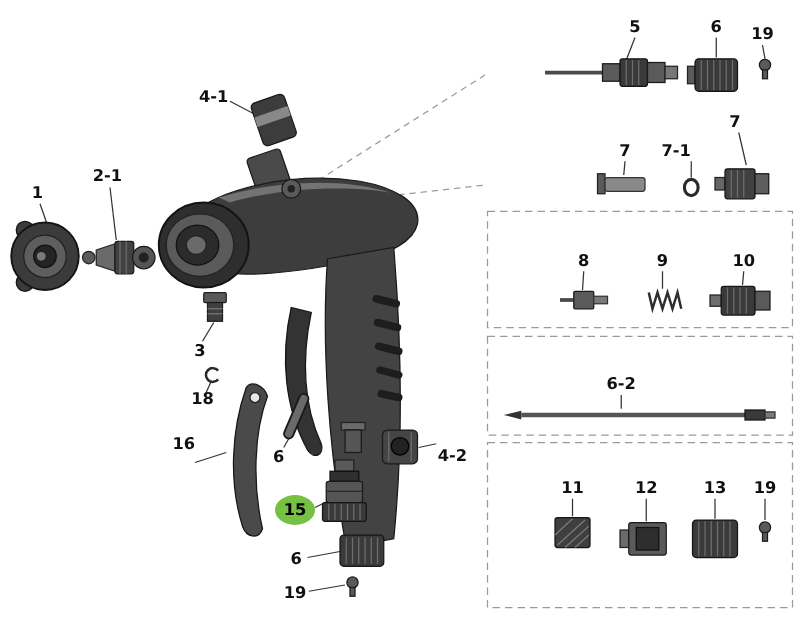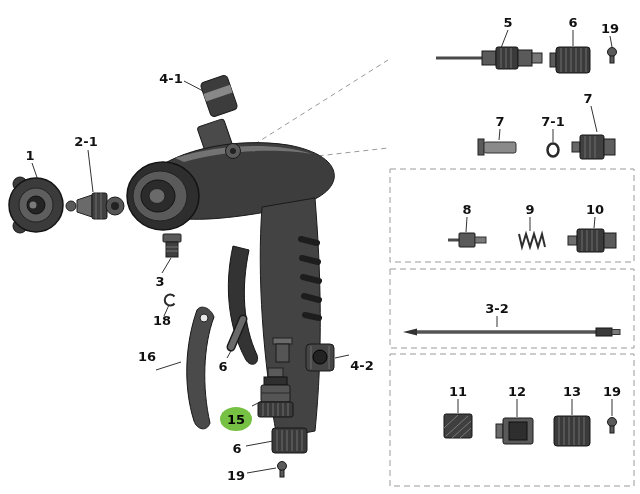--- a/index.html
+++ b/index.html
@@ -11,21 +11,20 @@
   .label {
     position:absolute; transform:translate(-50%,-50%);
     font-size:13px; font-weight:bold; color:#111; line-height:1;
     white-space:nowrap; user-select:none; z-index:2;
   }
   .label.hl {
     background: var(--hl, #76c043);
     width:32px; height:24px; border-radius:50%;
     display:flex; align-items:center; justify-content:center;
     color:#000;
-    margin-top:11px;
   }
 </style>
 </head>
 <body>
 
 <div class="canvas">
 
   <svg class="art" width="640" height="494" viewBox="0 0 640 494">
 
     <g fill="none" stroke="#9a9a9a" stroke-width="1" stroke-dasharray="6 4">
@@ -296,24 +295,24 @@
   <div class="label" style="left:147px;top:356px">16</div>
   <div class="label" style="left:223px;top:366px">6</div>
   <div class="label hl" style="left:236px;top:408px">15</div>
   <div class="label" style="left:237px;top:448px">6</div>
   <div class="label" style="left:236px;top:475px">19</div>
   <div class="label" style="left:362px;top:365px">4-2</div>
   <div class="label" style="left:508px;top:22px">5</div>
   <div class="label" style="left:573px;top:22px">6</div>
   <div class="label" style="left:610px;top:28px">19</div>
   <div class="label" style="left:500px;top:121px">7</div>
-  <div class="label" style="left:553px;top:121px">7-1</div>
+  <div class="label" style="left:541px;top:121px">7-1</div>
   <div class="label" style="left:588px;top:98px">7</div>
   <div class="label" style="left:467px;top:209px">8</div>
   <div class="label" style="left:530px;top:209px">9</div>
   <div class="label" style="left:595px;top:209px">10</div>
-  <div class="label" style="left:497px;top:308px">3-2</div>
+  <div class="label" style="left:497px;top:308px">6-2</div>
   <div class="label" style="left:458px;top:391px">11</div>
   <div class="label" style="left:517px;top:391px">12</div>
   <div class="label" style="left:572px;top:391px">13</div>
   <div class="label" style="left:612px;top:391px">19</div>
 
 </div>
 
 </body></html>

